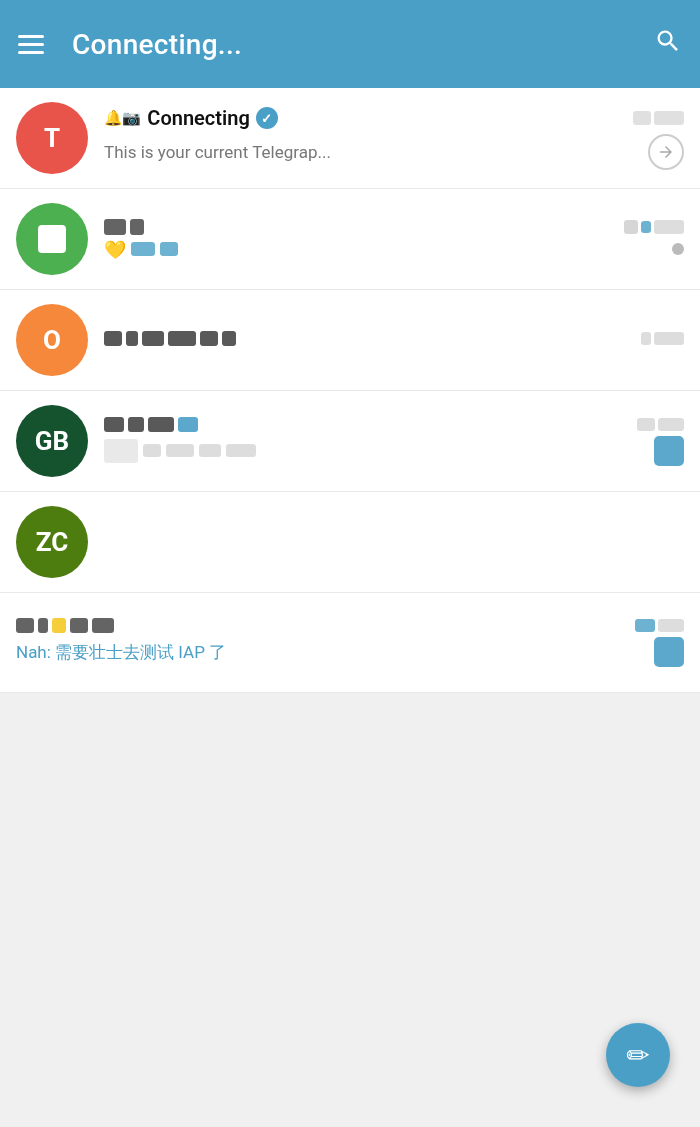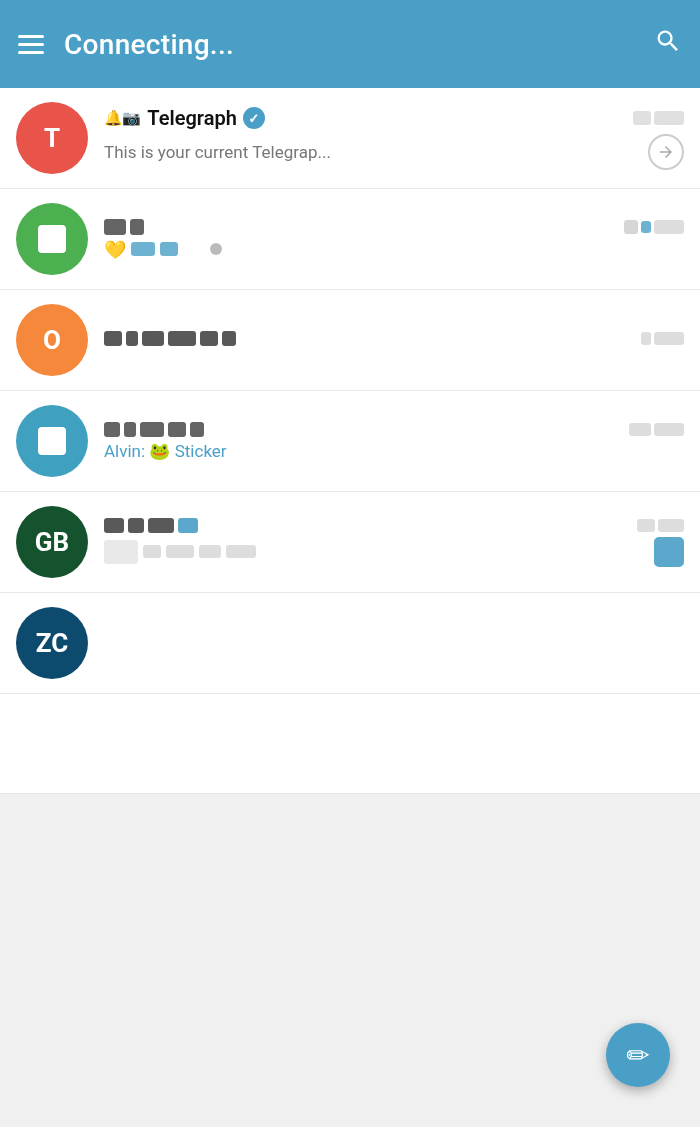--- a/index.html
+++ b/index.html
@@ -16,21 +16,21 @@
       background: #4a9fc7;
       height: 88px;
       display: flex;
       align-items: center;
       padding: 0 18px;
       justify-content: space-between;
     }
     .header-left {
       display: flex;
       align-items: center;
-      gap: 20px;
+      gap: 28px;
     }
     .hamburger-icon {
       display: flex;
       flex-direction: column;
       gap: 5px;
       cursor: pointer;
     }
     .hamburger-icon span {
       display: block;
       width: 26px;
@@ -79,21 +79,21 @@
       flex-shrink: 0;
       margin-right: 16px;
       position: relative;
       overflow: hidden;
     }
     .avatar-red { background: #e8534a; }
     .avatar-green { background: #4caf50; }
     .avatar-orange { background: #f5883a; }
     .avatar-blue-teal { background: #40a0c0; }
     .avatar-green2 { background: #14532d; }
-    .avatar-green3 { background: #0c4a6e; }
+    .avatar-green3 { background: #4d7c0f; }
     .avatar-purple { background: #9b7fd4; }
 
     
     .avatar-icon-white {
       width: 28px;
       height: 28px;
       background: white;
       border-radius: 4px;
     }
 
@@ -150,21 +150,21 @@
     .chat-time {
       font-size: 15px;
       color: #aaa;
       flex-shrink: 0;
       margin-left: 8px;
     }
 
     .chat-bottom-row {
       display: flex;
       align-items: center;
-      justify-content: flex-start;
+      justify-content: space-between;
       gap: 24px;
     }
     .chat-preview {
       font-size: 17px;
       color: #777;
       white-space: nowrap;
       overflow: hidden;
       text-overflow: ellipsis;
       flex: 1;
       min-width: 0;
@@ -279,21 +279,21 @@
 
 <div class="chat-list">
 
   <div class="chat-item">
     <div class="avatar avatar-red">T</div>
     <div class="chat-content">
       <div class="chat-top-row">
         <div class="chat-name-row">
 
           <span style="font-size:15px; color:#555;">🔔📷</span>
-          <span class="chat-name">Telegraph</span>
+          <span class="chat-name">Connecting</span>
           <div class="verified-badge"></div>
         </div>
         <div class="chat-time">
           <div class="blurred-time">
             <div class="b" style="width:18px;opacity:0.3;background:#999;"></div>
             <div class="b" style="width:30px;opacity:0.3;background:#999;"></div>
           </div>
         </div>
       </div>
       <div class="chat-bottom-row">
@@ -357,47 +357,20 @@
         <div class="chat-time">
           <div class="blurred-time">
             <div class="b" style="width:10px;background:#bbb;opacity:0.5;height:13px;"></div>
             <div class="b" style="width:30px;background:#bbb;opacity:0.5;height:13px;"></div>
           </div>
         </div>
       </div>
     </div>
   </div>
 
-  <div class="chat-item">
-    <div class="avatar avatar-blue-teal">
-      <div class="avatar-blue-square"></div>
-    </div>
-    <div class="chat-content">
-      <div class="chat-top-row">
-        <div class="chat-name-row">
-          <div class="blurred-name">
-            <div class="b" style="width:16px;height:15px;background:#222;border-radius:3px;opacity:0.7;"></div>
-            <div class="b" style="width:12px;height:15px;background:#222;border-radius:3px;opacity:0.7;"></div>
-            <div class="b" style="width:24px;height:15px;background:#222;border-radius:3px;opacity:0.7;"></div>
-            <div class="b" style="width:18px;height:15px;background:#222;border-radius:3px;opacity:0.7;"></div>
-            <div class="b" style="width:14px;height:15px;background:#222;border-radius:3px;opacity:0.7;"></div>
-          </div>
-        </div>
-        <div class="chat-time">
-          <div class="blurred-time">
-            <div class="b" style="width:22px;background:#bbb;opacity:0.5;height:13px;"></div>
-            <div class="b" style="width:30px;background:#bbb;opacity:0.5;height:13px;"></div>
-          </div>
-        </div>
-      </div>
-      <div class="chat-bottom-row">
-        <span class="chat-preview blue-text">Alvin: 🐸 Sticker</span>
-      </div>
-    </div>
-  </div>
 
   <div class="chat-item">
     <div class="avatar avatar-green2">GB</div>
     <div class="chat-content">
       <div class="chat-top-row">
         <div class="chat-name-row">
           <div class="blurred-name">
             <div class="b" style="width:20px;height:15px;background:#222;border-radius:3px;opacity:0.75;"></div>
             <div class="b" style="width:16px;height:15px;background:#222;border-radius:3px;opacity:0.75;"></div>
             <div class="b" style="width:26px;height:15px;background:#222;border-radius:3px;opacity:0.75;"></div>
@@ -424,19 +397,44 @@
         </div>
       </div>
     </div>
   </div>
 
   <div class="chat-item">
     <div class="avatar avatar-green3">ZC</div>
   </div>
 
   <div class="chat-item">
+    <div class="chat-content">
+      <div class="chat-top-row">
+        <div class="chat-name-row">
+          <div class="blurred-name">
+            <div class="b" style="width:18px;height:15px;background:#222;border-radius:3px;opacity:0.7;"></div>
+            <div class="b" style="width:10px;height:15px;background:#222;border-radius:3px;opacity:0.7;"></div>
+            <div class="b" style="width:14px;height:15px;background:#f5c518;border-radius:3px;opacity:0.85;"></div>
+            <div class="b" style="width:18px;height:15px;background:#222;border-radius:3px;opacity:0.7;"></div>
+            <div class="b" style="width:22px;height:15px;background:#222;border-radius:3px;opacity:0.7;"></div>
+          </div>
+        </div>
+        <div class="chat-time">
+          <div class="blurred-time">
+            <div class="b" style="width:20px;background:#4a9fc7;opacity:0.8;height:13px;"></div>
+            <div class="b" style="width:26px;background:#bbb;opacity:0.5;height:13px;"></div>
+          </div>
+        </div>
+      </div>
+      <div class="chat-bottom-row">
+        <span class="chat-preview blue-text">Nah: 需要壮士去测试 IAP 了</span>
+        <div class="chat-meta">
+          <div style="width:30px;height:30px;background:#4a9fc7;border-radius:5px;opacity:0.9;"></div>
+        </div>
+      </div>
+    </div>
   </div>
 
 </div>
 
 <div class="fab">
   <span class="fab-icon">✏</span>
 </div>
 
 </body></html>

